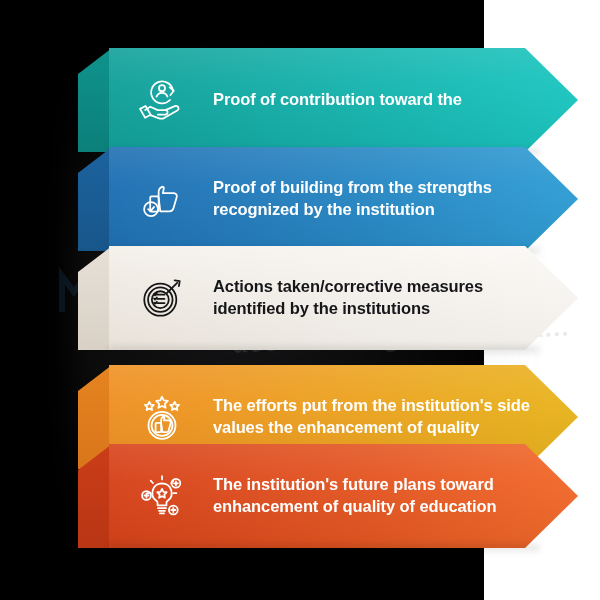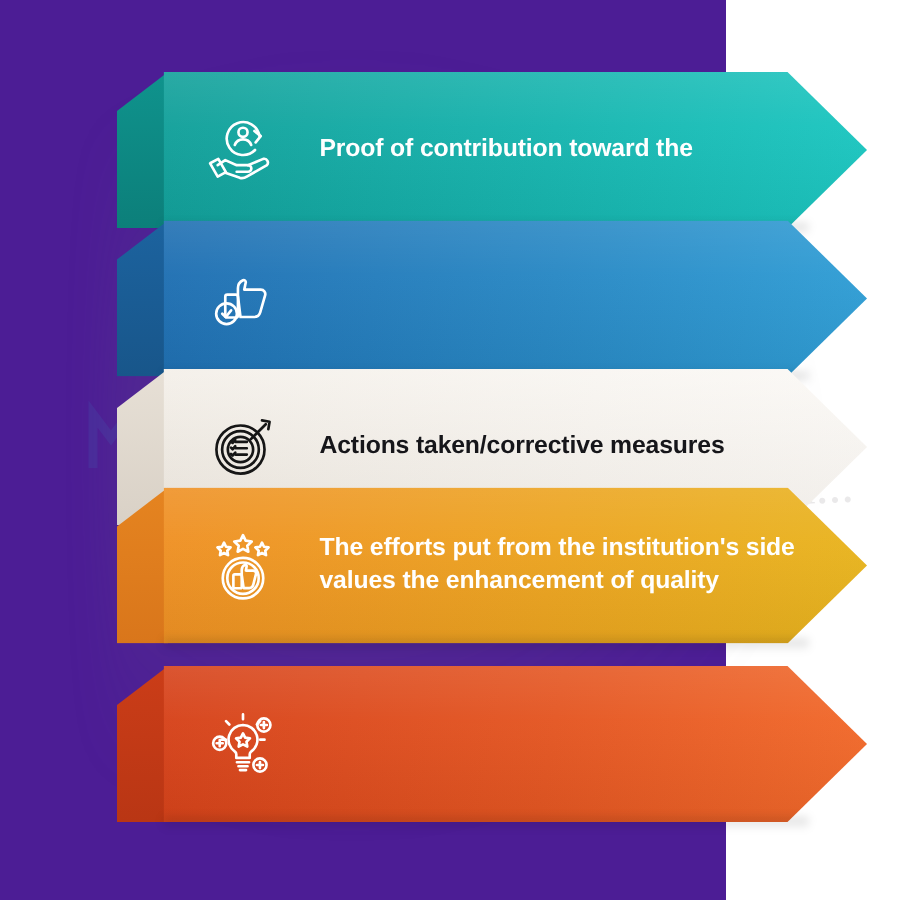--- a/index.html
+++ b/index.html
@@ -1,21 +1,21 @@
 <!DOCTYPE html>
 <html><head>
 <meta charset="utf-8">
 <style>
   html,body{margin:0;padding:0;}
   body{
     width:600px;height:600px;overflow:hidden;
     background:#ffffff;
     font-family:"Liberation Sans","DejaVu Sans",sans-serif;
   }
-  #stage{position:relative;width:484px;height:600px;background:#4c1d95;}
+  #stage{position:relative;width:484px;height:600px;background:#000000;}
 
   
   .stack-shadow{
     position:absolute;left:70px;top:44px;width:470px;height:506px;
     background:radial-gradient(ellipse at 35% 50%, rgba(120,120,130,.20), rgba(255,255,255,0) 72%);
     filter:blur(14px);
     pointer-events:none;
   }
 
   
@@ -73,21 +73,21 @@
   }
   .band-text .ln{display:block;white-space:nowrap;}
 
   .light-text{color:#ffffff;}
   .dark-text{color:#16161a;}
 
   
   #band1{top:48px;}
   #band2{top:147px;}
   #band3{top:246px;}
-  #band4{top:325px;}
+  #band4{top:365px;}
   #band5{top:444px;}
 
   
   .seam{
     position:absolute;left:31px;bottom:-5px;width:430px;height:8px;
     background:linear-gradient(to bottom, rgba(0,0,0,.16), rgba(0,0,0,0));
     filter:blur(3px);pointer-events:none;
   }
 </style>
 </head>
@@ -132,20 +132,24 @@
     <div class="side" style="background:linear-gradient(to bottom,#1c639f,#18568a);"></div>
     <div class="face" style="background:linear-gradient(100deg,#1f6fb2 0%,#2888c4 55%,#309fd6 100%);">
       <div class="gloss"></div>
       <div class="icon-wrap">
         <svg viewBox="0 0 64 64" fill="none" stroke="#ffffff" stroke-width="2.1" stroke-linecap="round" stroke-linejoin="round">
           <path d="M28 30 L28 24 a7 7 0 0 1 4-6.4 a1.6 1.6 0 0 1 2.2 1.6 L33 25 L46 25 a3.6 3.6 0 0 1 3.4 4.8 L45.6 43 a5 5 0 0 1-4.8 3.6 L30 46.6 Z"></path>
           <rect x="18" y="29" width="10" height="18" rx="1.6"></rect>
           <circle cx="19" cy="44" r="8.2"></circle>
           <path d="M15.6 44 L18.3 46.7 L22.6 41.4"></path>
         </svg>
+      </div>
+      <div class="band-text light-text">
+        <span class="ln">Proof of building from the strengths</span>
+        <span class="ln">recognized by the institution</span>
       </div>
     </div>
     <div class="seam"></div>
   </div>
 
   <div class="band" id="band3">
     <div class="side" style="background:linear-gradient(to bottom,#e7e0d6,#d9d1c6);"></div>
     <div class="face" style="background:linear-gradient(100deg,#efe9e0 0%,#f6f2ec 55%,#fbf8f4 100%);padding-left:44px;">
       <div class="gloss" style="background:linear-gradient(to bottom,rgba(255,255,255,.35),rgba(0,0,0,.035));"></div>
       <div class="icon-wrap">
@@ -154,20 +158,21 @@
           <circle cx="30" cy="34" r="14.5"></circle>
           <circle cx="30" cy="34" r="10"></circle>
           <path d="M26 28 h9 M26 33 h9 M26 38 h9"></path>
           <path d="M22.5 27.5 l1.3 1.3 l2.1-2.4 M22.5 32.5 l1.3 1.3 l2.1-2.4 M22.5 37.5 l1.3 1.3 l2.1-2.4"></path>
           <path d="M38 26 L50 14"></path>
           <path d="M47 11 L53 12 L52 18"></path>
         </svg>
       </div>
       <div class="band-text dark-text">
         <span class="ln">Actions taken/corrective measures</span>
+        <span class="ln">identified by the institutions</span>
       </div>
     </div>
     <div class="seam"></div>
   </div>
 
   <div class="band" id="band4">
     <div class="side" style="background:linear-gradient(to bottom,#e58420,#d9761b);"></div>
     <div class="face" style="background:linear-gradient(100deg,#ef9024 0%,#eca420 55%,#e8b51e 100%);">
       <div class="gloss"></div>
       <div class="icon-wrap">
@@ -200,17 +205,21 @@
           <path d="M32 23.6 l1.7 3.4 l3.8.55 l-2.75 2.7 l.65 3.8 l-3.4-1.8 l-3.4 1.8 l.65-3.8 l-2.75-2.7 l3.8-.55 Z"></path>
           <path d="M32 12.4 L32 8.6 M21.2 16.6 L18.6 13.9 M43 16.6 L45.5 13.9 M18.4 28.6 L15 28.6 M45.6 28.6 L49 28.6"></path>
           <circle cx="48.5" cy="17" r="5.2"></circle>
           <path d="M48.5 14.6 v4.8 M46.1 17 h4.8"></path>
           <circle cx="13.6" cy="31.4" r="5.2"></circle>
           <path d="M13.6 29 v4.8 M11.2 31.4 h4.8"></path>
           <circle cx="45.4" cy="48.6" r="5.2"></circle>
           <path d="M45.4 46.2 v4.8 M43 48.6 h4.8"></path>
         </svg>
       </div>
+      <div class="band-text light-text">
+        <span class="ln">The institution's future plans toward</span>
+        <span class="ln">enhancement of quality of education</span>
+      </div>
     </div>
     <div class="seam"></div>
   </div>
 
 </div>
 
 </body></html>

